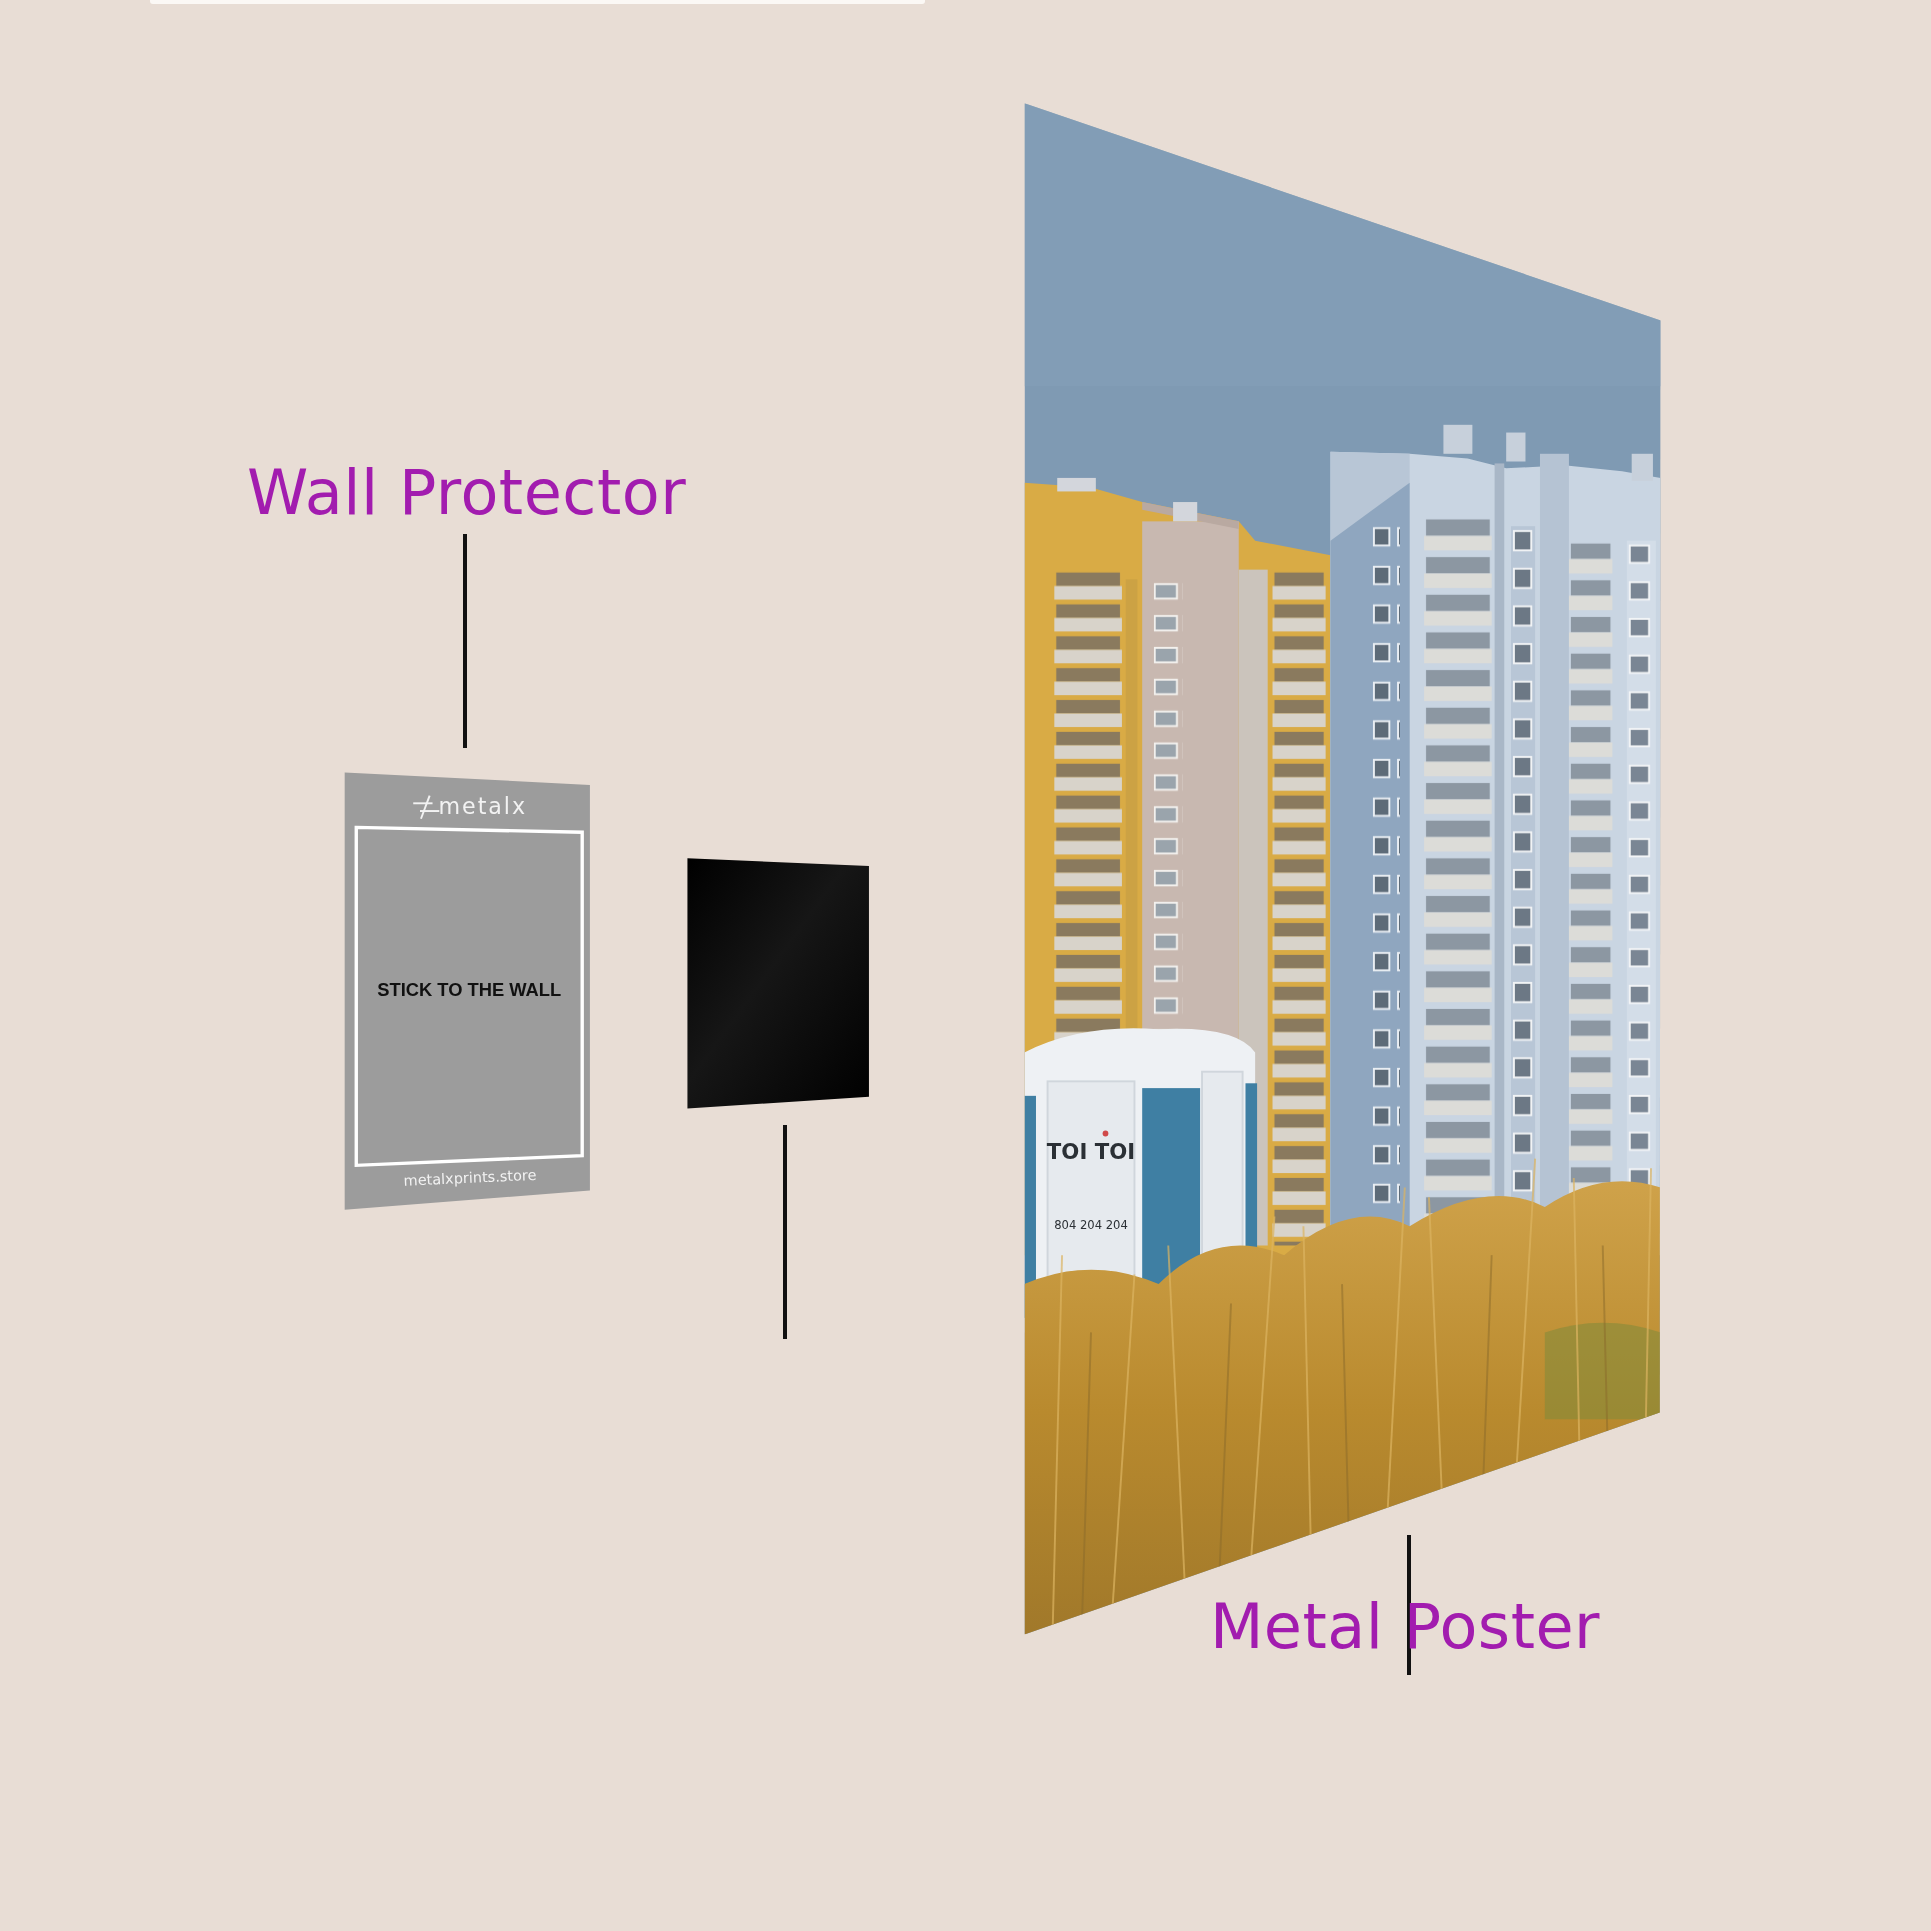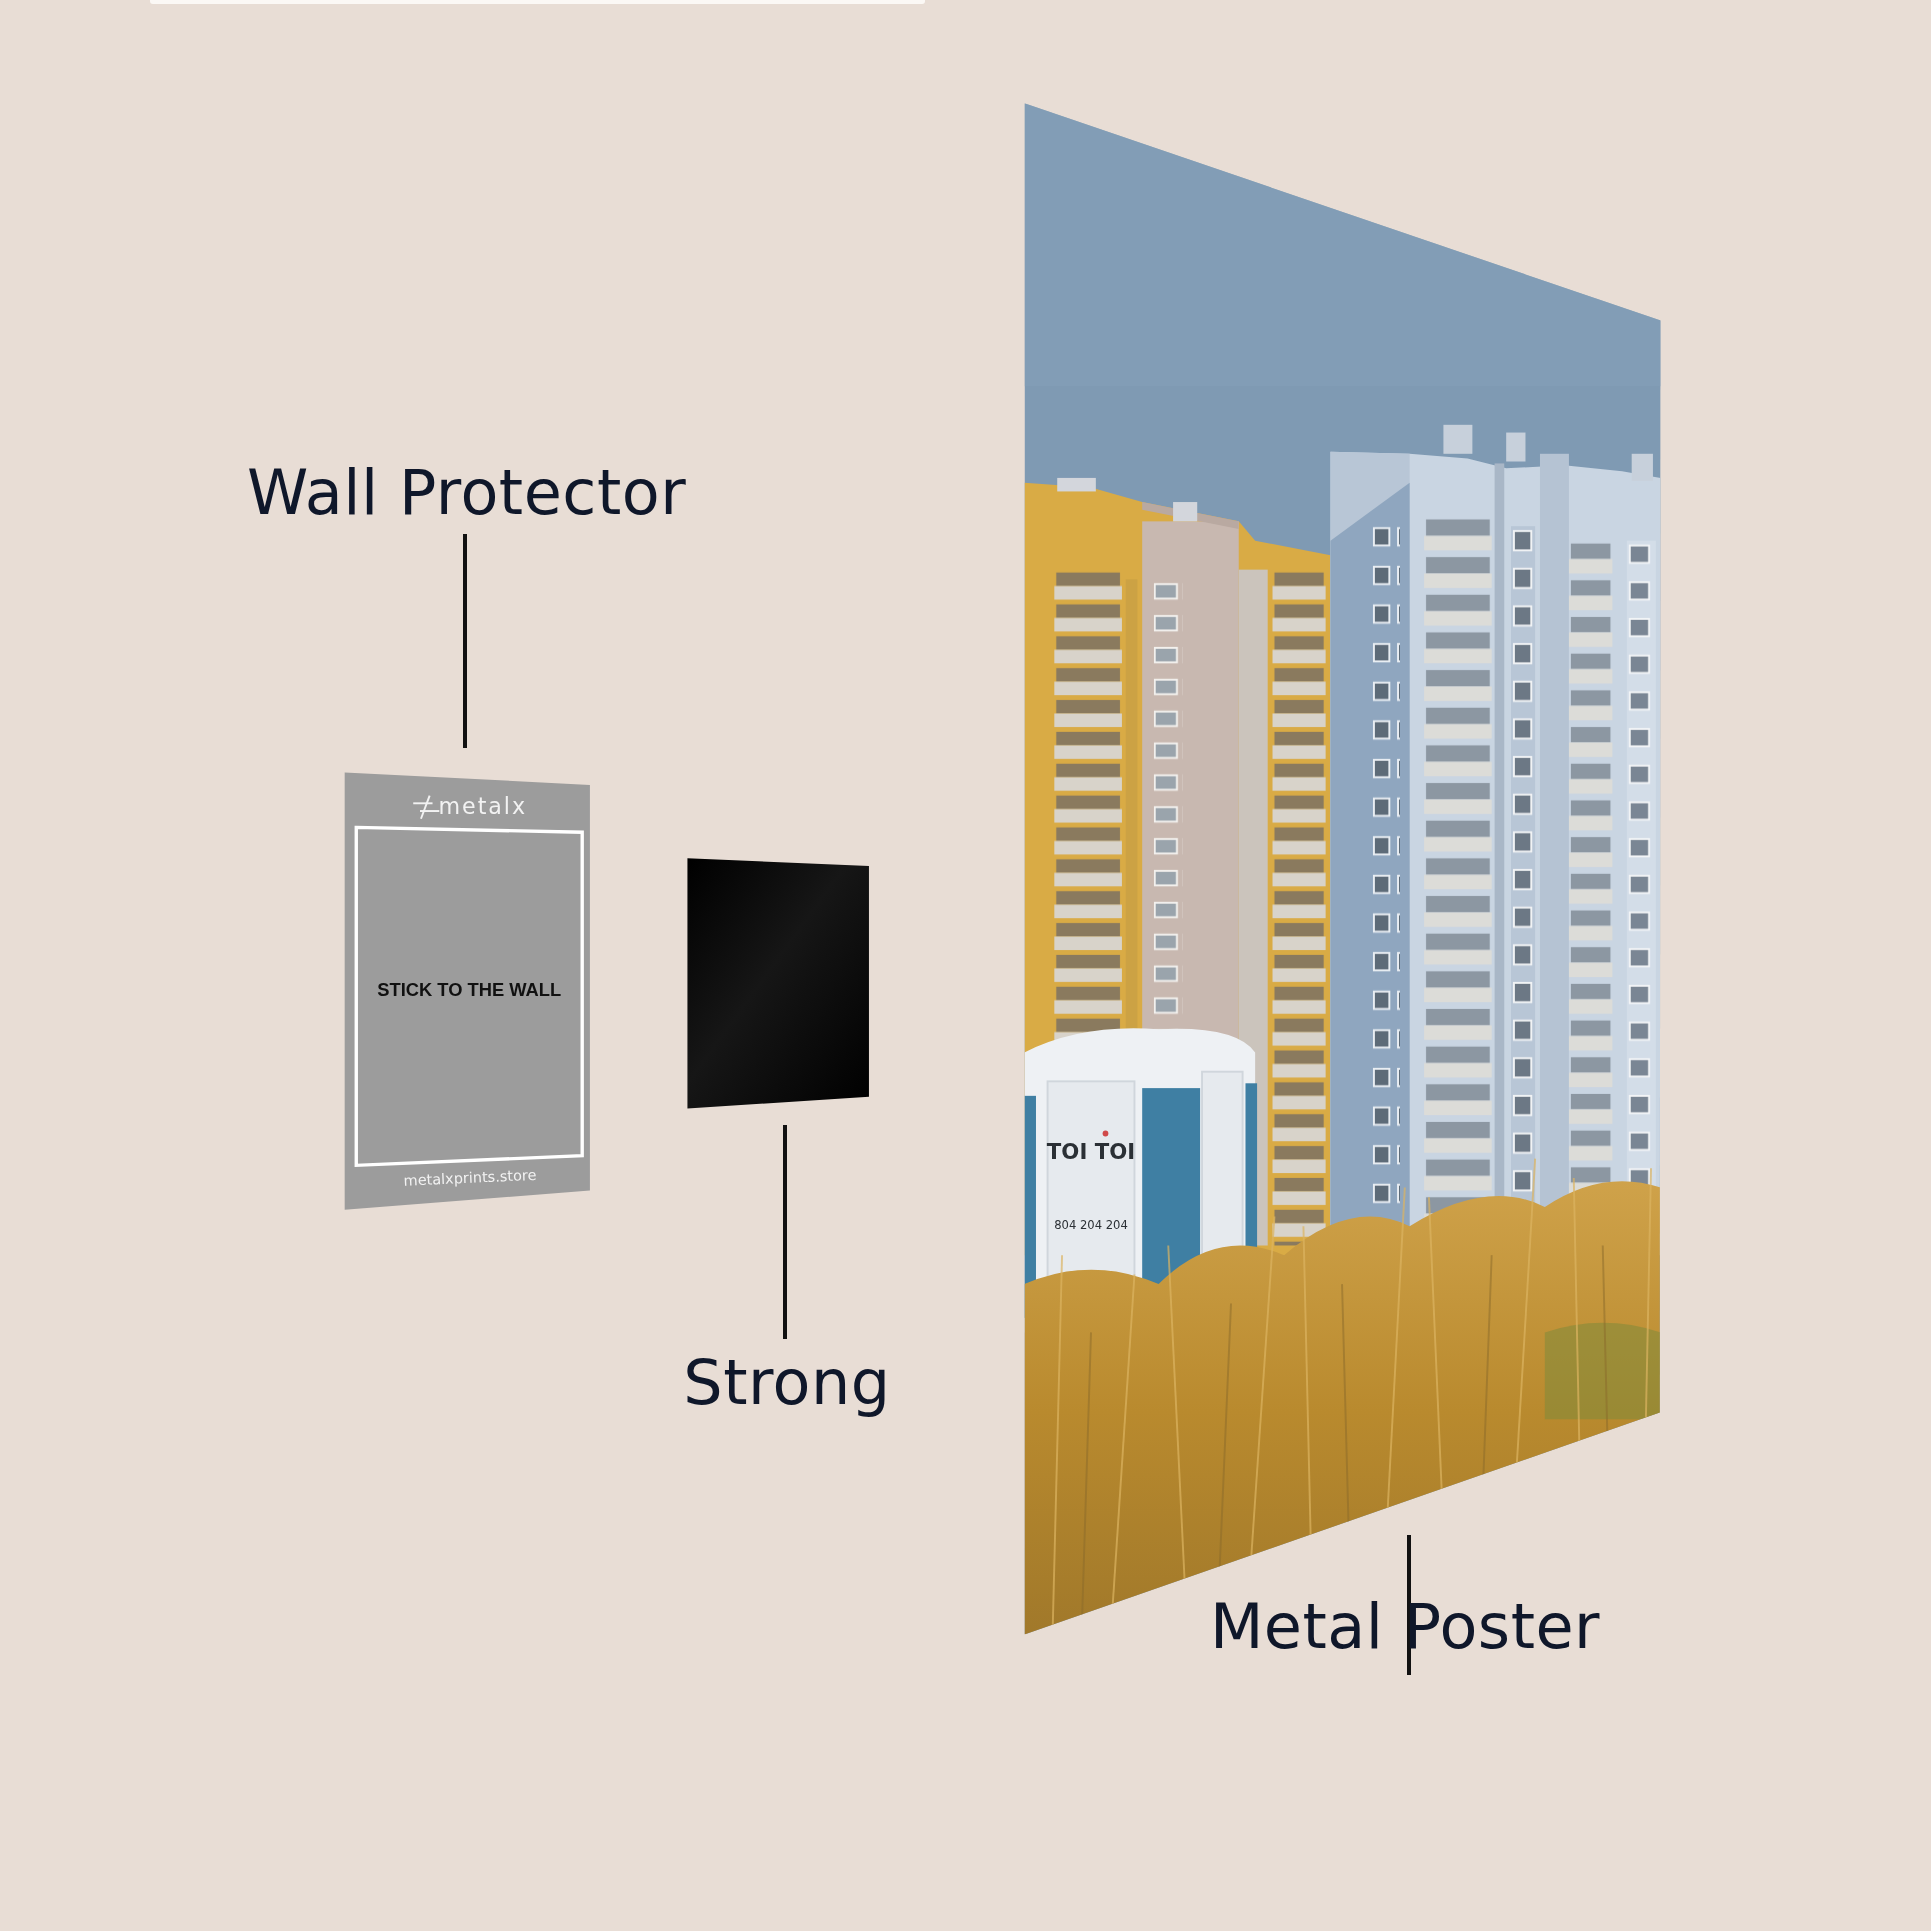--- a/index.html
+++ b/index.html
@@ -6,41 +6,40 @@
     body {
       width: 1931px; height: 1931px; position: relative; overflow: hidden;
       background: #e8ddd5;
       font-family: "DejaVu Sans", "Liberation Sans", sans-serif;
     }
     .top-bar {
       position: absolute; left: 150px; top: 0; width: 775px; height: 3.9px;
       background: #fbf8f5; border-radius: 0 0 2.9px 2.9px;
     }
     .label {
-      position: absolute; color: #0f172a; font-weight: 400;
+      position: absolute; color: #a21caf; font-weight: 400;
       font-family: "DejaVu Sans", sans-serif; letter-spacing: 0.5px;
       white-space: nowrap; line-height: 1;
     }
     .leader { position: absolute; background: #111; width: 3.9px; }
     svg.scene { position: absolute; left: 0; top: 0; }
     .lbl-wall { left: 247px; top: 462px; font-size: 62px; width: 434px; text-align: center; }
     .lbl-magnet { left: 642px; top: 1344px; font-size: 62px; width: 290px; text-align: center; line-height: 77px; }
     .lbl-poster { left: 1207px; top: 1596px; font-size: 62px; width: 396px; text-align: center; }
   </style>
 </head>
 <body>
 
 <div class="top-bar"></div>
 
 <div class="label lbl-wall">Wall Protector</div>
 <div class="leader" style="left:463px; top:534px; height:214px;"></div>
 
 <div class="leader" style="left:783px; top:1125px; height:214px;"></div>
 <div class="label lbl-magnet">
-  <div>Strong</div>
 </div>
 
 <div class="leader" style="left:1407px; top:1535px; height:140px;"></div>
 <div class="label lbl-poster">Metal Poster</div>
 
 <svg class="scene" width="1931" height="1931" viewBox="0 0 2000 2000">
   <defs>
     <clipPath id="posterClip">
       <polygon points="1061,107 1720,332 1719,1463 1061,1693"></polygon>
     </clipPath>

